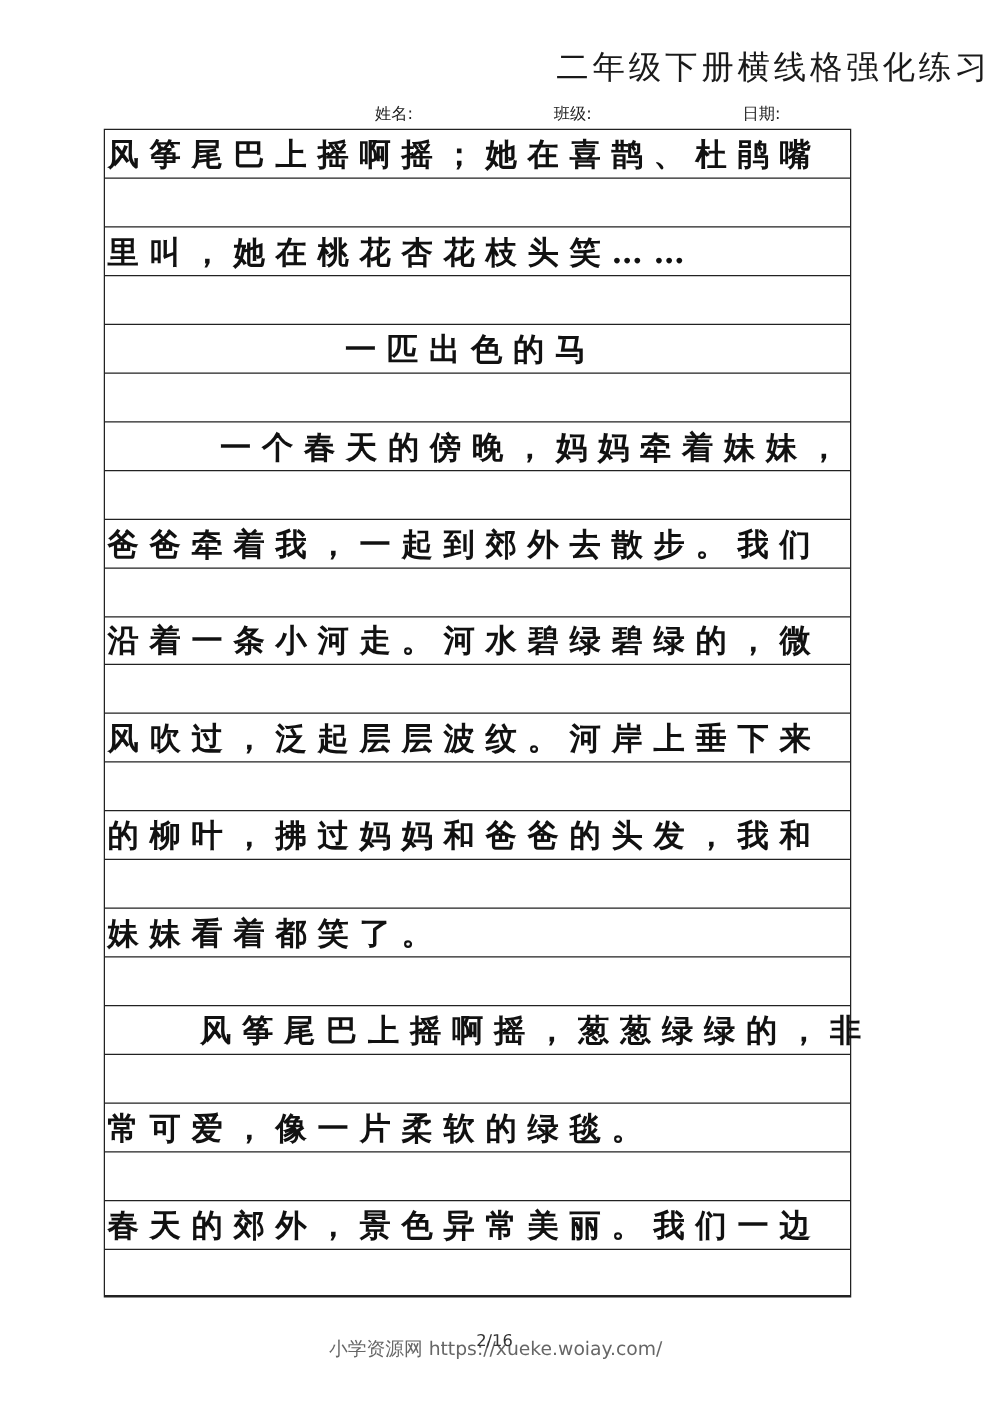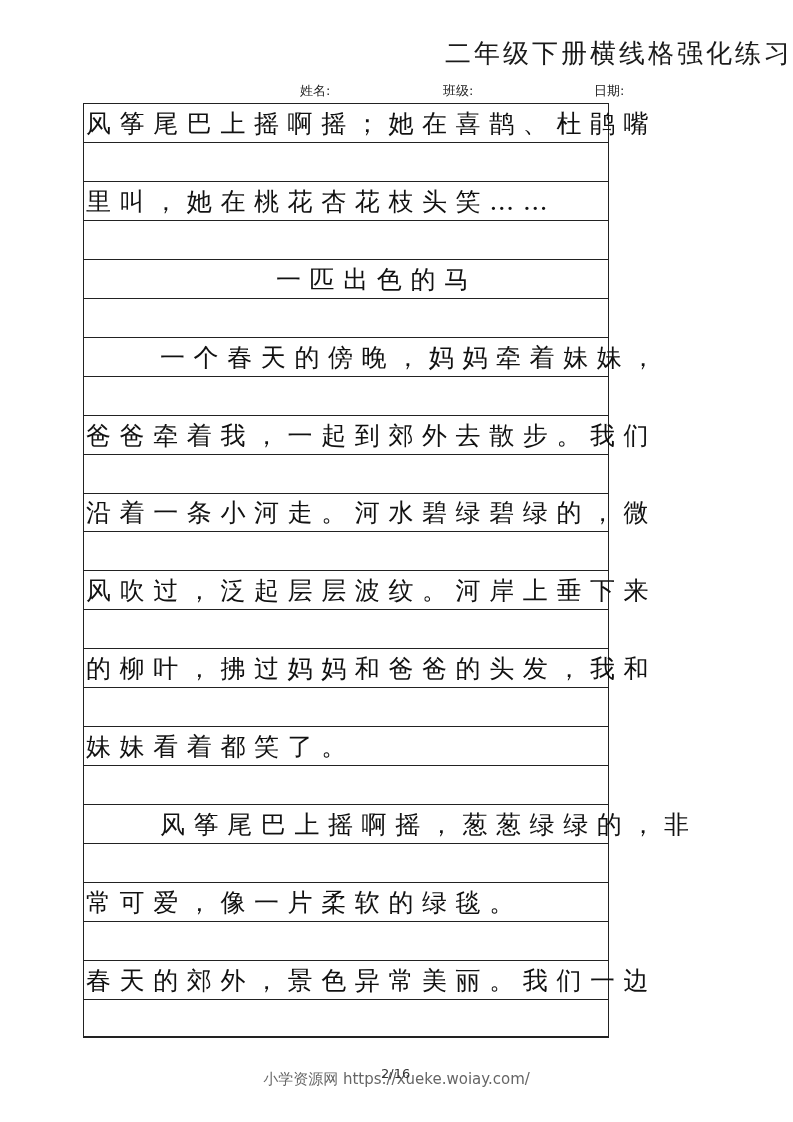--- a/index.html
+++ b/index.html
@@ -2,25 +2,25 @@
 <html><head>
   <meta charset="utf-8">
   <style>
     html, body { margin: 0; padding: 0; background: #ffffff; }
     body { width: 793px; height: 1122px; position: relative; overflow: hidden; font-family: "DejaVu Serif", "Liberation Serif", serif; color: #111; }
     .title { position: absolute; top: 36px; left: 0; width: 793px; text-align: right; font-size: 26px; letter-spacing: 3px; color: #1a1a1a; font-family: "DejaVu Serif", serif; }
     .info { position: absolute; top: 82px; font-size: 13px; font-family: "DejaVu Sans", "Liberation Sans", sans-serif; color: #222; }
     .info.name { left: 288px; margin-left: 12px; }
     .info.cls { left: 443px; }
     .info.date { left: 594px; }
-    .grid { position: absolute; left: 83px; top: 103px; width: 526px; height: 935px; border: 1.5px solid #222; box-sizing: border-box; border-bottom-width: 2px; }
+    .grid { position: absolute; left: 83px; top: 103px; width: 598px; height: 935px; border: 1.5px solid #222; box-sizing: border-box; border-bottom-width: 2px; font-weight: bold; }
     .band { height: 38.96px; box-sizing: border-box; border-bottom: 1.2px solid #222; position: relative; }
     .band:last-child { border-bottom: none; }
     .band .txt { position: absolute; left: 0; right: 0; bottom: 3px; font-size: 25px; line-height: 30px; letter-spacing: 8.6px; white-space: nowrap; padding-left: 2px; font-family: "DejaVu Serif", serif; color: #111; }
-    .band .txt.indent { padding-left: 76px; }
+    .band .txt.indent { padding-left: 76px; text-align: right; }
     .band .txt.center { padding-left: 192px; }
     .footer { position: absolute; top: 1070px; left: 0; width: 793px; text-align: center; font-size: 15px; color: #666; font-family: "DejaVu Sans", sans-serif; }
     .pageno { position: absolute; top: 1066px; left: 381px; font-size: 13px; color: #333; font-family: "DejaVu Sans", sans-serif; }
   </style>
 </head>
 <body>
 
 <div class="title">二年级下册横线格强化练习</div>
 <div class="info name">姓名:</div>
 <div class="info cls">班级:</div>

